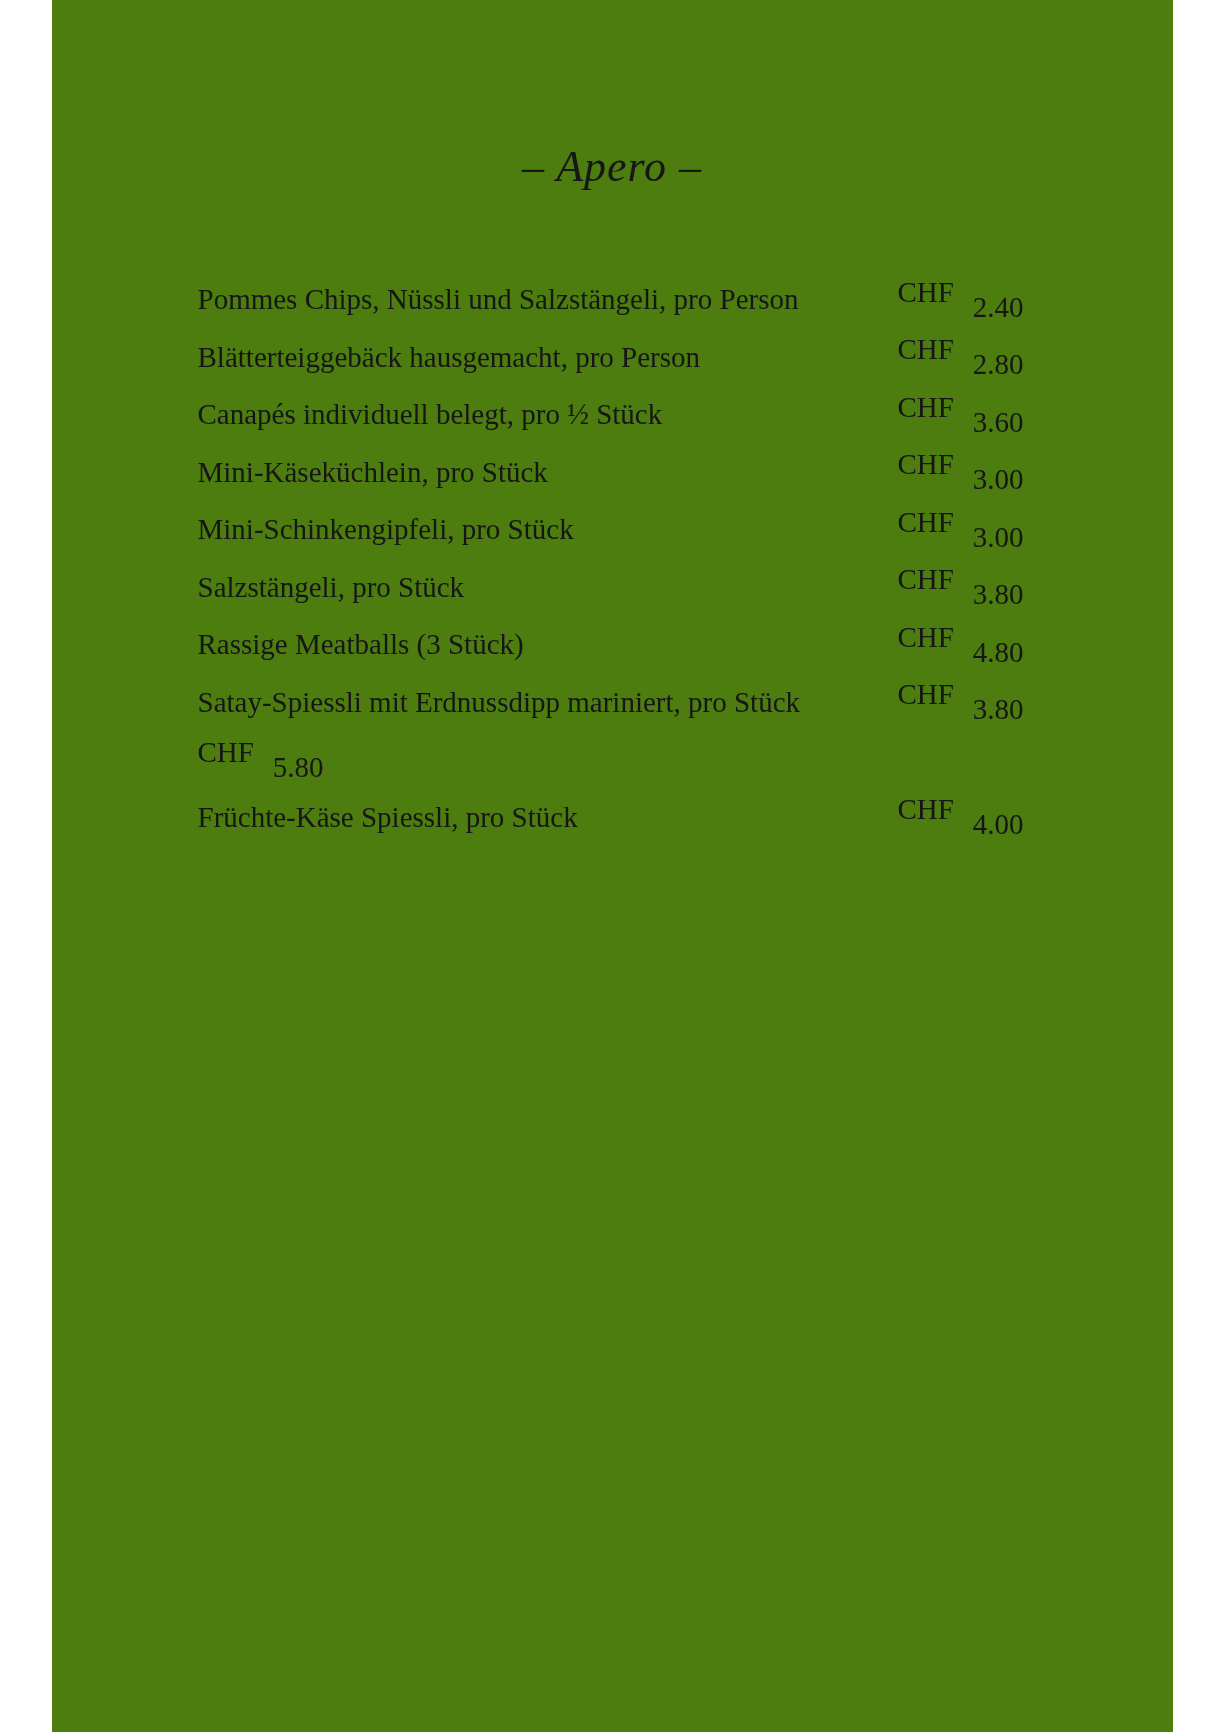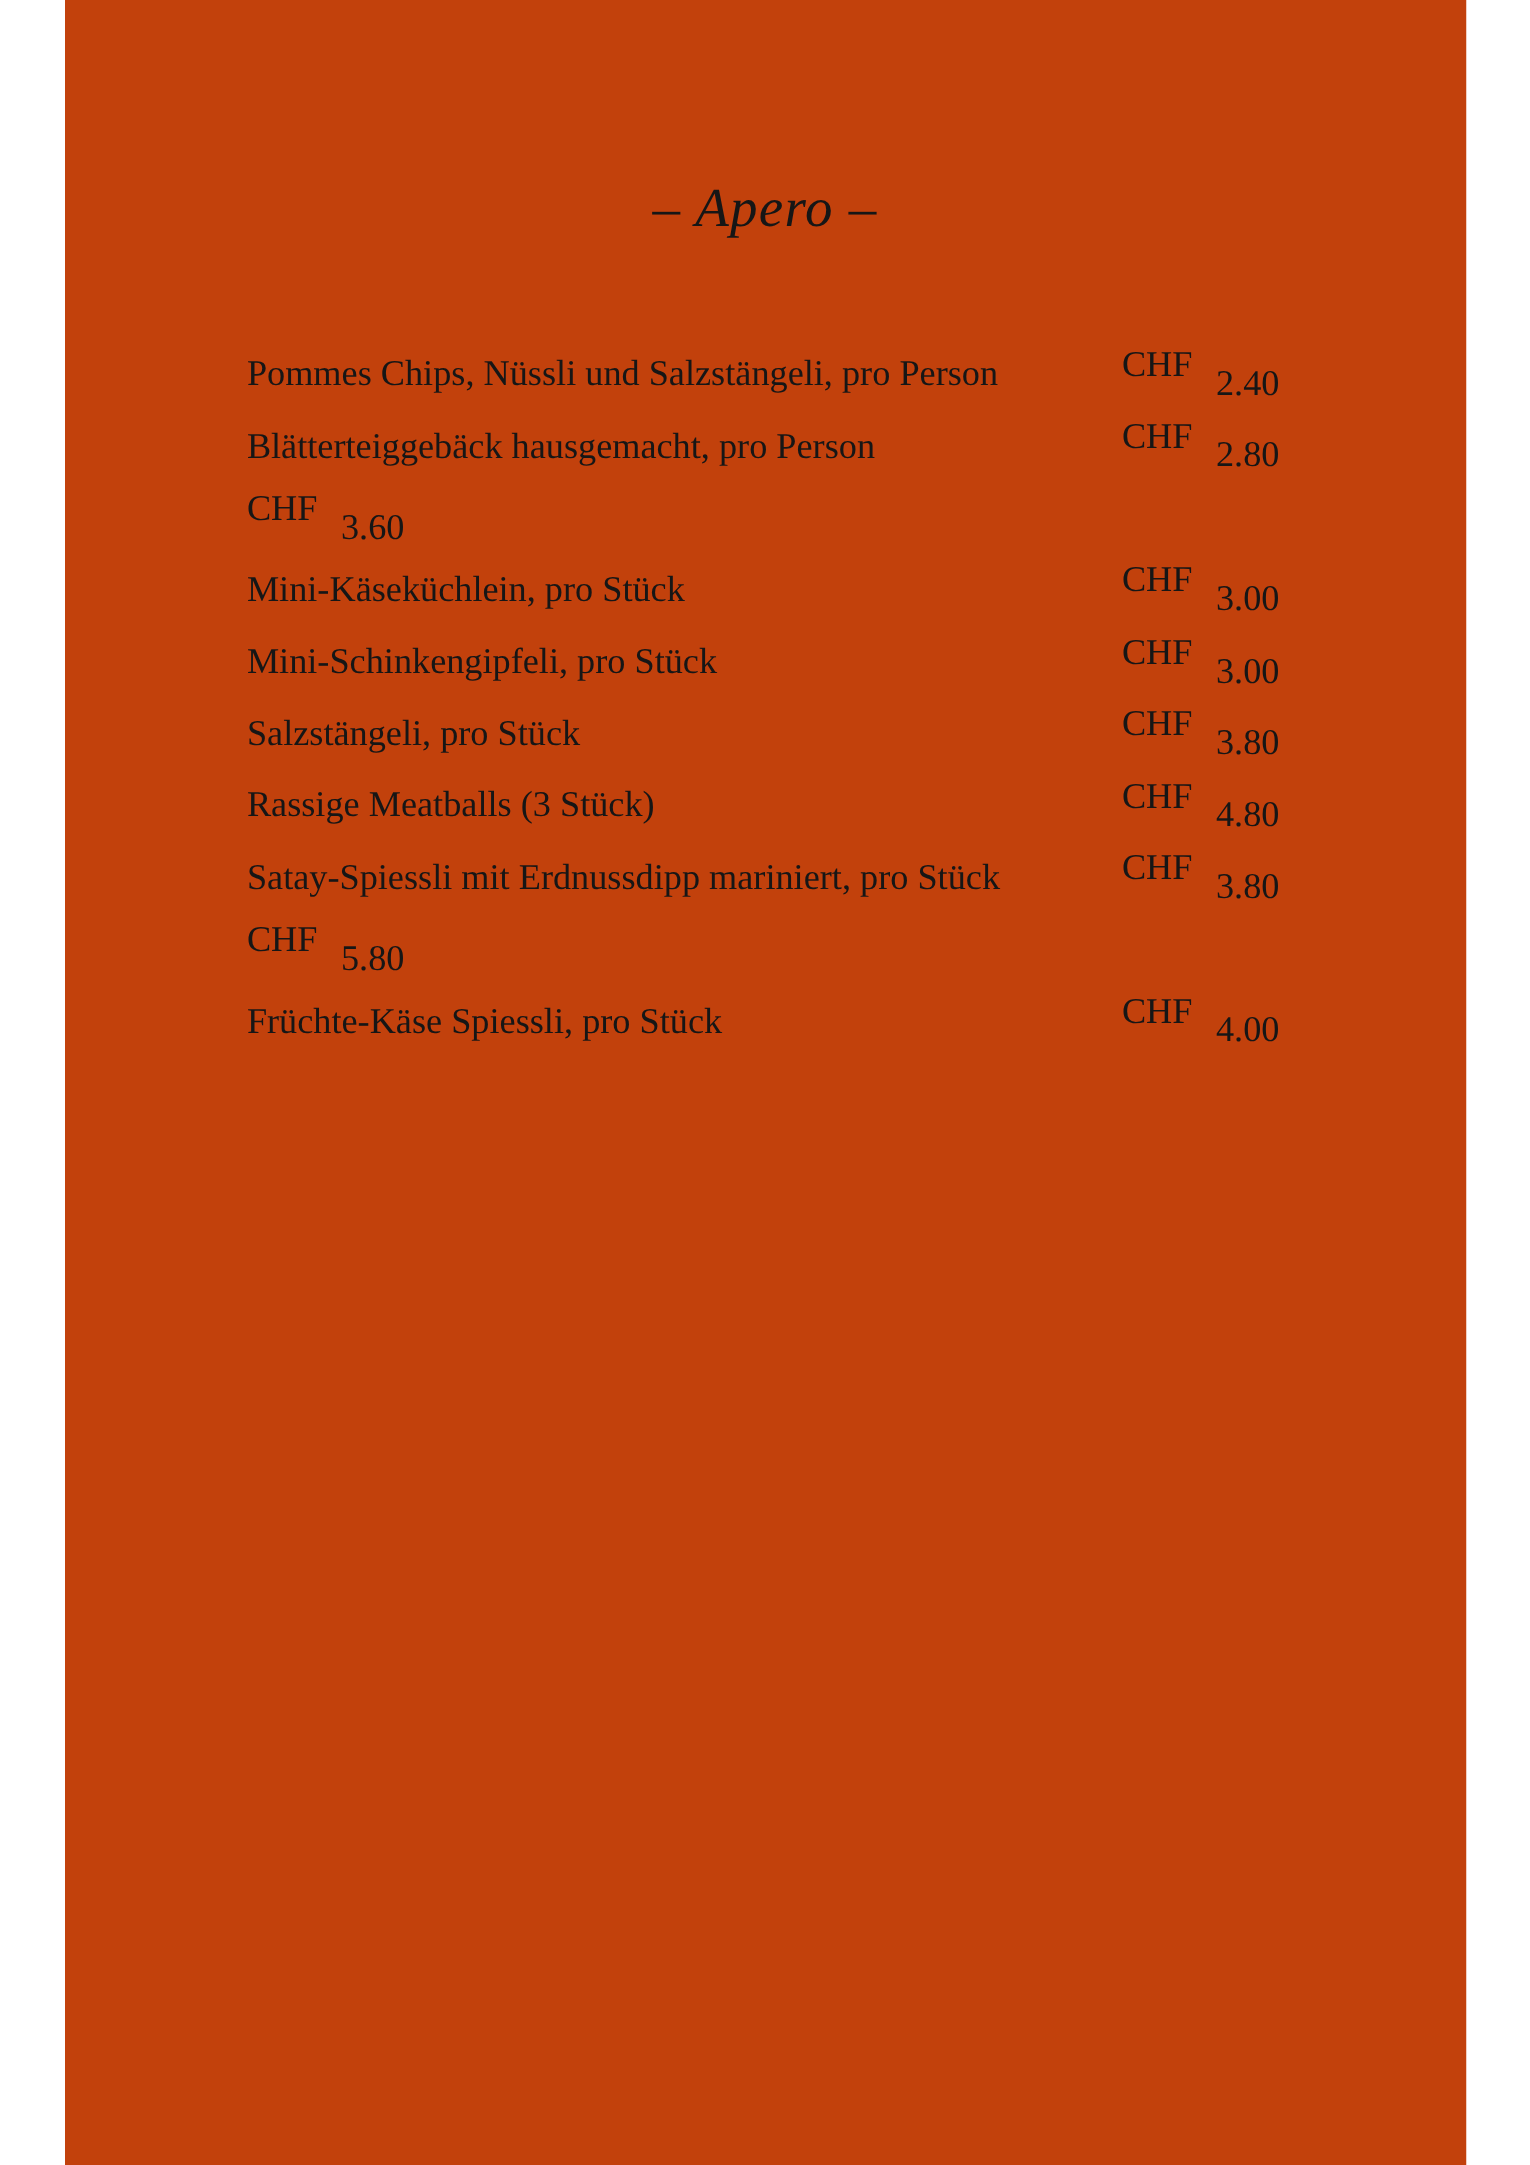--- a/index.html
+++ b/index.html
@@ -5,21 +5,21 @@
   html, body {
     margin: 0;
     padding: 0;
     background: #ffffff;
   }
   .page {
     position: relative;
     width: 1121px;
     height: 1732px;
     margin: 0 auto;
-    background: #c2410c;
+    background: #4d7c0f;
     color: #141414;
     font-family: "Liberation Serif", "DejaVu Serif", serif;
     overflow: hidden;
   }
   .menu-title {
     margin: 143px 0 0 0;
     text-align: center;
     font-size: 44px;
     line-height: 48px;
     font-style: italic;
@@ -73,20 +73,21 @@
 
   <div class="menu-row">
     <span class="item-name">Blätterteiggebäck hausgemacht, pro Person</span>
     <span class="item-price">
       <span class="price-currency">CHF</span>
       <span class="price-value">2.80</span>
     </span>
   </div>
 
   <div class="menu-row">
+    <span class="item-name">Canapés individuell belegt, pro ½ Stück</span>
     <span class="item-price">
       <span class="price-currency">CHF</span>
       <span class="price-value">3.60</span>
     </span>
   </div>
 
   <div class="menu-row">
     <span class="item-name">Mini-Käseküchlein, pro Stück</span>
     <span class="item-price">
       <span class="price-currency">CHF</span>

